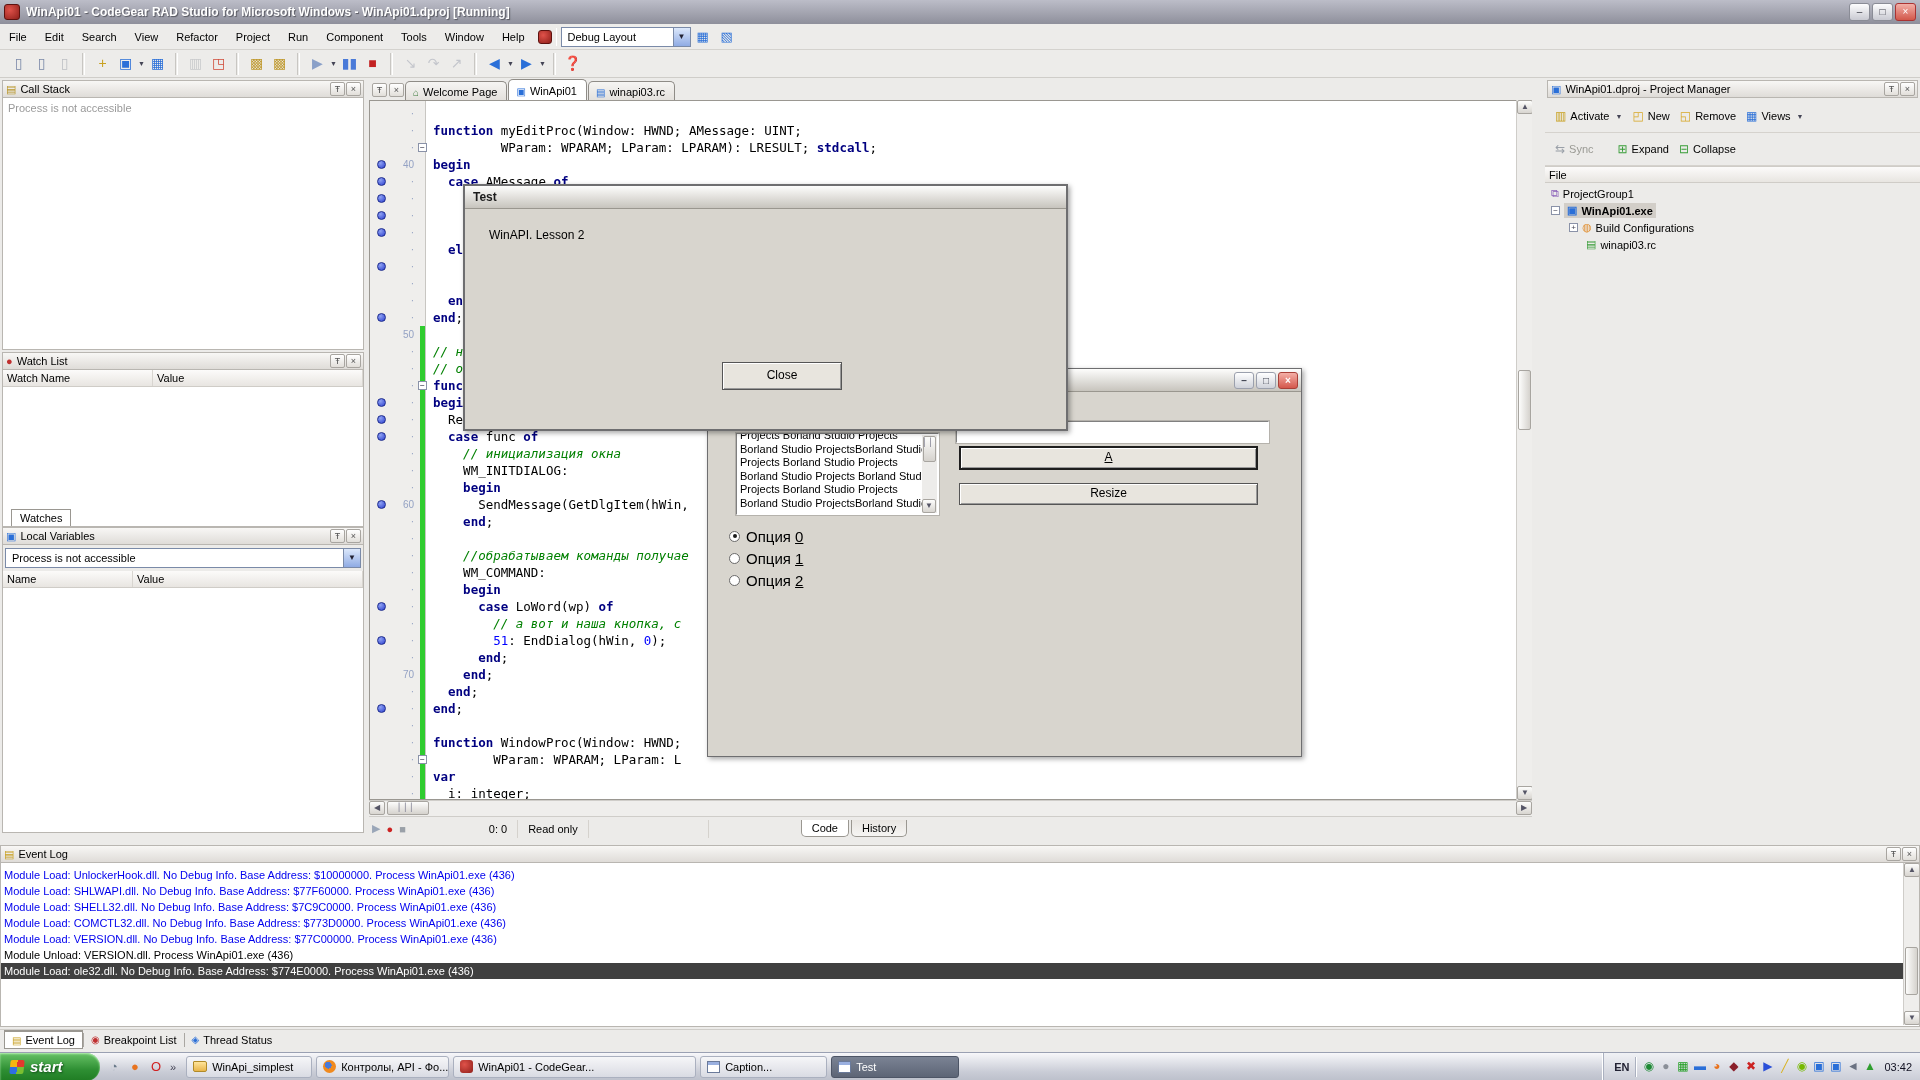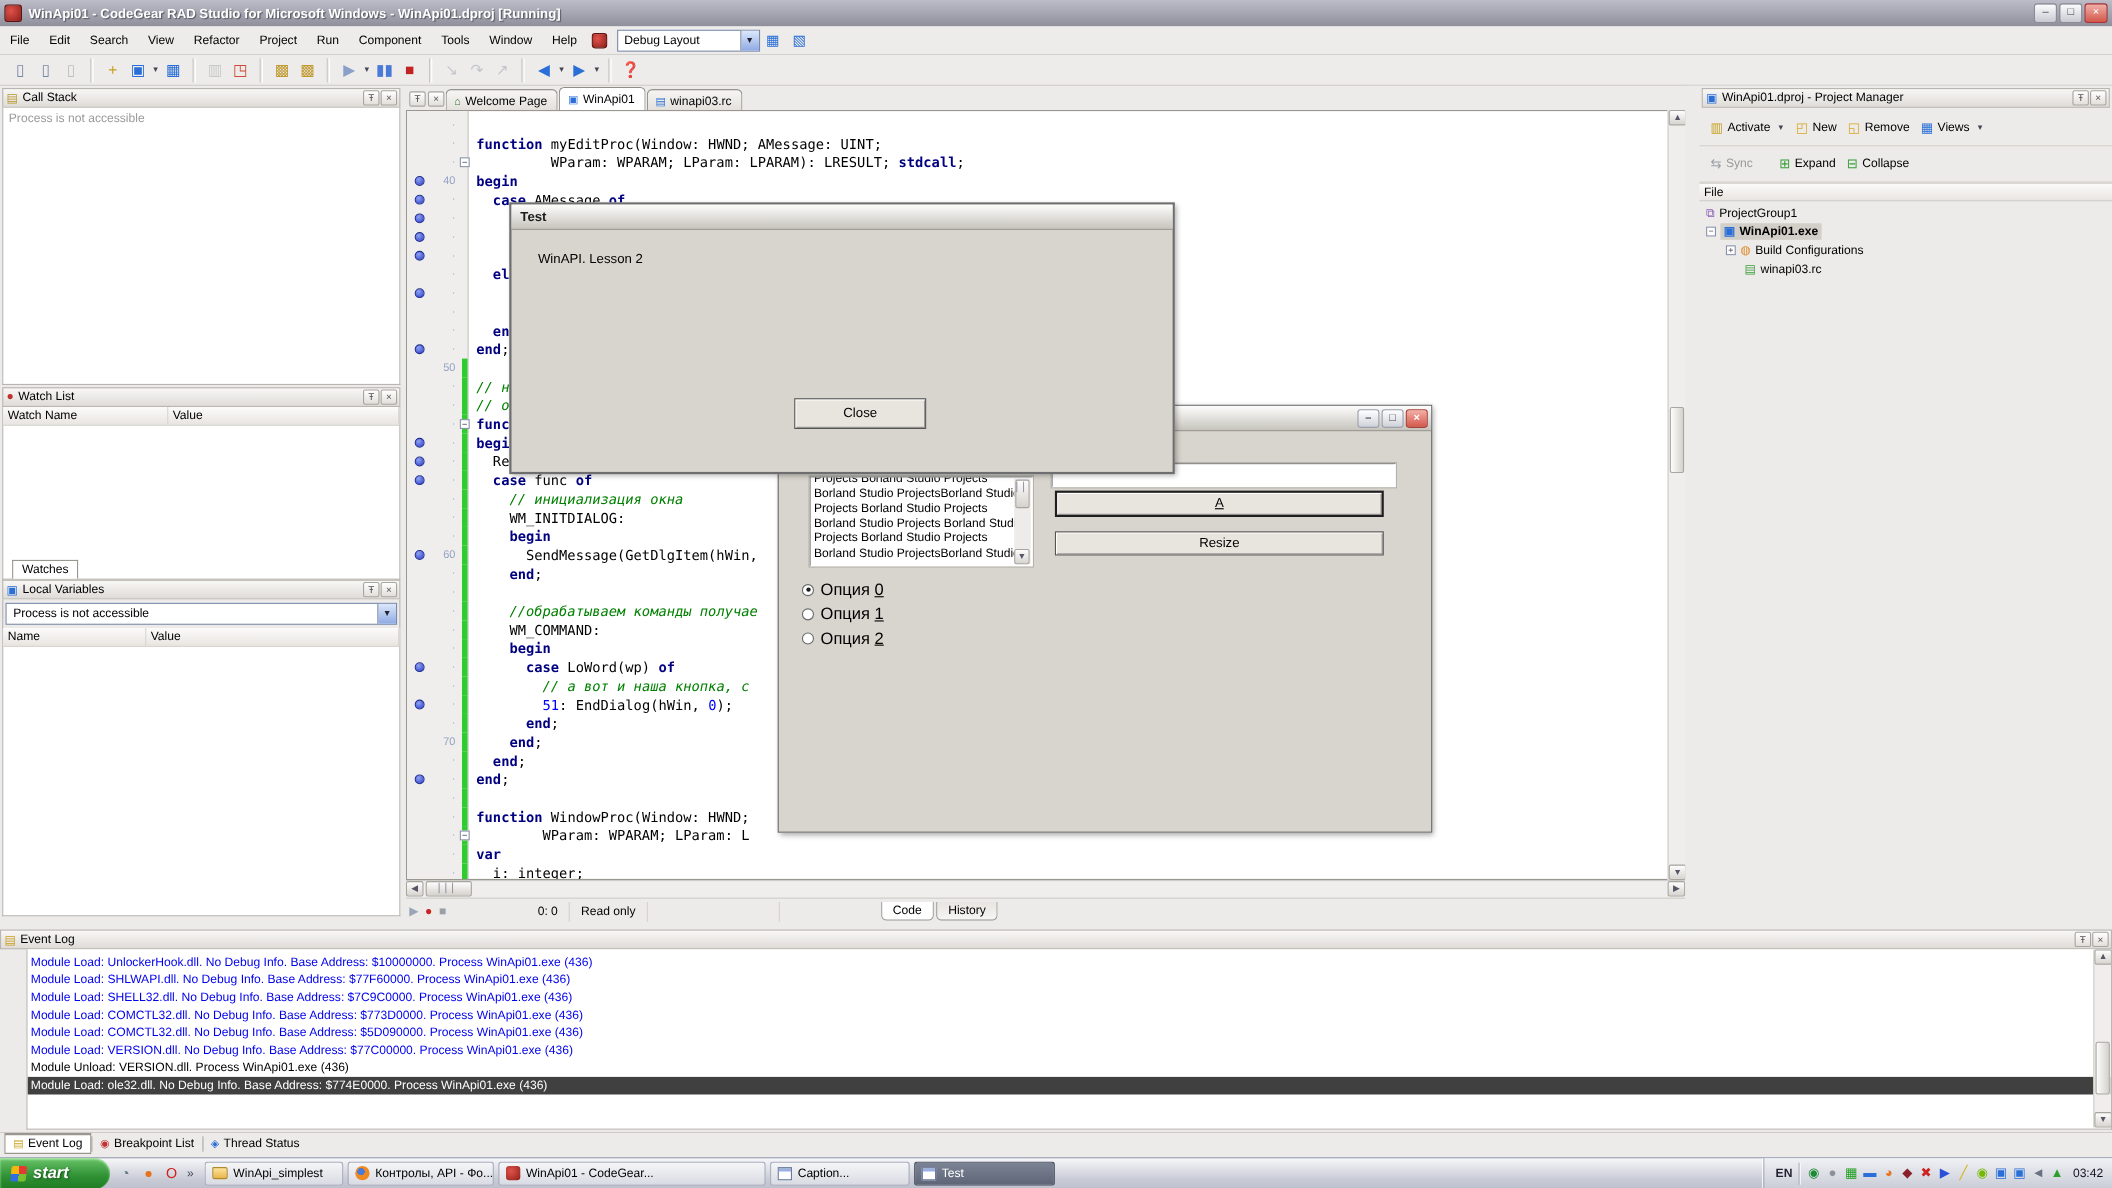--- a/index.html
+++ b/index.html
@@ -134,21 +134,21 @@
   .pm-btn.dis { color:#9a9a94; }
   .filehdr { height:17px; background:linear-gradient(#FCFBFA,#E8E5E1);
     border-top:1px solid #cfccc7; border-bottom:1px solid #cfccc7; padding:2px 4px; font-size:11px; }
   .tree-row { height:17px; display:flex; align-items:center; font-size:11px; white-space:nowrap; }
   .texp { width:9px; height:9px; border:1px solid #8a92a8; background:#fff; font-size:8px;
     line-height:7px; text-align:center; color:#445; margin-right:4px; }
   .tico { font-size:11px; margin-right:4px; }
   .hl { background:#D2CEC8; }
 
   
-  #ev-body { background:#fff; border:1px solid #B9B6B1; border-top:none; overflow:hidden; position:relative;margin-left:24px; }
+  #ev-body { background:#fff; border:1px solid #B9B6B1; border-top:none; overflow:hidden; position:relative; }
   .ev-row { height:16px; line-height:16px; padding-left:3px; font-size:11px; color:#0000EE; white-space:nowrap; }
   .ev-row.unload { color:#000; }
   .ev-row.sel { background:#404040; color:#fff; }
   #docktabs { background:#ECEBE9; border-top:1px solid #cfcdc9; display:flex; align-items:flex-start;
     padding-left:4px; }
   .dtab { display:flex; align-items:center; gap:4px; padding:2px 7px; font-size:11px; height:19px; }
   .dtab.active { background:#fff; border:1px solid #9a9791; border-top:2px solid #9a9791; }
   .dtab-sep { width:1px; height:14px; background:#aaa7a2; margin-top:3px; }
 
   
@@ -564,21 +564,20 @@
       <span class="phb">Ŧ</span>
       <span class="phb">×</span>
     </span>
   </div>
   <div id="ev-body" style="height:164px">
     <div id="ev-rows" style="padding-top:4px">
         <div class="ev-row">Module Load: UnlockerHook.dll. No Debug Info. Base Address: $10000000. Process WinApi01.exe (436)</div>
         <div class="ev-row">Module Load: SHLWAPI.dll. No Debug Info. Base Address: $77F60000. Process WinApi01.exe (436)</div>
         <div class="ev-row">Module Load: SHELL32.dll. No Debug Info. Base Address: $7C9C0000. Process WinApi01.exe (436)</div>
         <div class="ev-row">Module Load: COMCTL32.dll. No Debug Info. Base Address: $773D0000. Process WinApi01.exe (436)</div>
-        <div class="ev-row">Module Load: COMCTL32.dll. No Debug Info. Base Address: $5D090000. Process WinApi01.exe (436)</div>
         <div class="ev-row">Module Load: VERSION.dll. No Debug Info. Base Address: $77C00000. Process WinApi01.exe (436)</div>
         <div class="ev-row unload">Module Unload: VERSION.dll. Process WinApi01.exe (436)</div>
         <div class="ev-row sel">Module Load: ole32.dll. No Debug Info. Base Address: $774E0000. Process WinApi01.exe (436)</div>
       </div>
     <div class="abs vscroll" style="right:0;top:0;width:16px;height:162px">
       <div class="sb-btn">▲</div>
       <div class="vthumb" style="top:84px;height:48px"></div>
       <div class="sb-btn abs" style="left:0;top:148px">▼</div>
     </div>
   </div>

